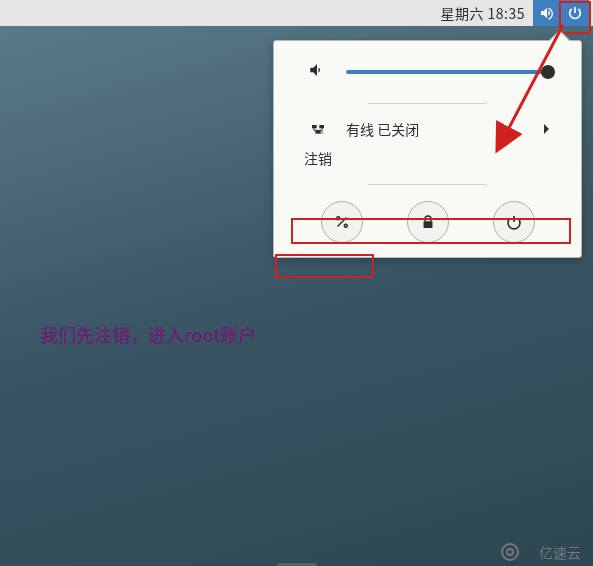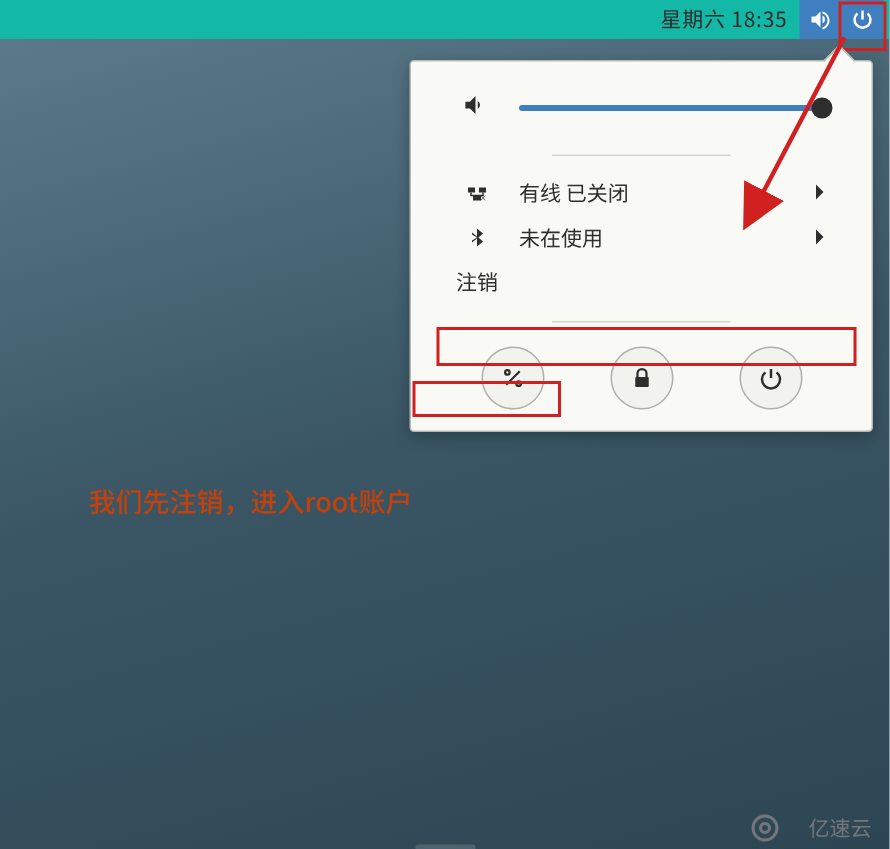--- a/index.html
+++ b/index.html
@@ -1,20 +1,20 @@
 <!DOCTYPE html>
 <html><head>
 <meta charset="utf-8">
 <style>
   * { box-sizing: border-box; margin: 0; padding: 0; }
   html, body { width: 593px; height: 566px; overflow: hidden; font-family: "Noto Sans CJK SC", "PingFang SC", sans-serif; }
   body { background: linear-gradient(165deg, #5d7d8c 0%, #3a5665 50%, #2d4653 100%); position: relative; }
 
   
-  .topbar { position: absolute; top: 0; left: 0; right: 0; height: 26px; background: #14b8a6; display: flex; align-items: center; justify-content: flex-end; padding-right: 4px; font-size: 14px; color: #2e2e2e; }
+  .topbar { position: absolute; top: 0; left: 0; right: 0; height: 26px; background: #e5e5e5; display: flex; align-items: center; justify-content: flex-end; padding-right: 4px; font-size: 14px; color: #2e2e2e; }
   .datetime { margin-right: 8px; letter-spacing: 0.5px; }
   .tray-icon { width: 28px; height: 26px; display: flex; align-items: center; justify-content: center; color: #fff; }
   .tray-speaker { background: #3f7fbf; }
   .tray-power { background: #3f7fbf; }
 
   
   .hl-power { position: absolute; top: 1px; right: 2px; width: 32px; height: 33px; border: 2px solid #d12020; pointer-events: none; }
 
   
   .panel { position: absolute; top: 40px; right: 11px; width: 309px; background: #f9f9f6; border: 1px solid #b8b8b2; border-radius: 3px; box-shadow: 0 3px 10px rgba(0,0,0,0.25); padding-top: 16px; padding-bottom: 14px; }
@@ -40,21 +40,21 @@
 
   
   .hl-user { position: absolute; top: 177px; left: 17px; right: 10px; height: 26px; border: 2px solid #d12020; pointer-events: none; }
   
   .hl-logout { position: absolute; top: 213px; left: 1px; width: 99px; height: 24px; border: 2px solid #d12020; pointer-events: none; }
 
   
   svg.arrow-anno { position: absolute; top: 20px; right: 10px; width: 110px; height: 140px; pointer-events: none; }
 
   
-  .instr { position: absolute; top: 320px; left: 40px; color: #c2410c; font-size: 18px; line-height: 29px; font-weight: 500; margin-left: 19px; }
+  .instr { position: absolute; top: 320px; left: 40px; color: #701a75; font-size: 18px; line-height: 29px; font-weight: 500; }
 
   
   .watermark { position: absolute; bottom: 4px; right: 12px; display: flex; align-items: center; gap: 20px; color: #808080; font-size: 14px; opacity: 0.85; }
   .watermark .wm-icon { width: 18px; height: 18px; border: 2px solid #808080; border-radius: 50%; position: relative; }
   .watermark .wm-icon::after { content: ""; position: absolute; inset: 3px; border: 2px solid #808080; border-radius: 50%; }
 
   
   .dock-hint { position: absolute; bottom: 0; left: 50%; transform: translateX(-50%); width: 40px; height: 3px; background: rgba(255,255,255,0.15); border-radius: 2px 2px 0 0; }
 
   
@@ -106,33 +106,20 @@
         </svg>
     </span>
     <span class="mi-label">有线 已关闭</span>
     <span class="mi-chevron">
       <svg width="8" height="12" viewBox="0 0 8 12" fill="currentColor">
           <path d="M1 1l5 5-5 5z"></path>
         </svg>
     </span>
   </div>
 
-  <div class="menu-item">
-    <span class="mi-icon">
-      <svg class="icon-sm" viewBox="0 0 24 24" fill="currentColor">
-          <path d="M12 2l6 5-4.5 4 4.5 4-6 5v-8l-5 4V14l5-3-5-3V6l5 4V2z"></path>
-        </svg>
-    </span>
-    <span class="mi-label">未在使用</span>
-    <span class="mi-chevron">
-      <svg width="8" height="12" viewBox="0 0 8 12" fill="currentColor">
-          <path d="M1 1l5 5-5 5z"></path>
-        </svg>
-    </span>
-  </div>
 
 
   <div class="sub-item">
     <span>注销</span>
   </div>
 
   <div class="sep2"></div>
 
   <div class="action-row">
     <div class="circle-btn">

